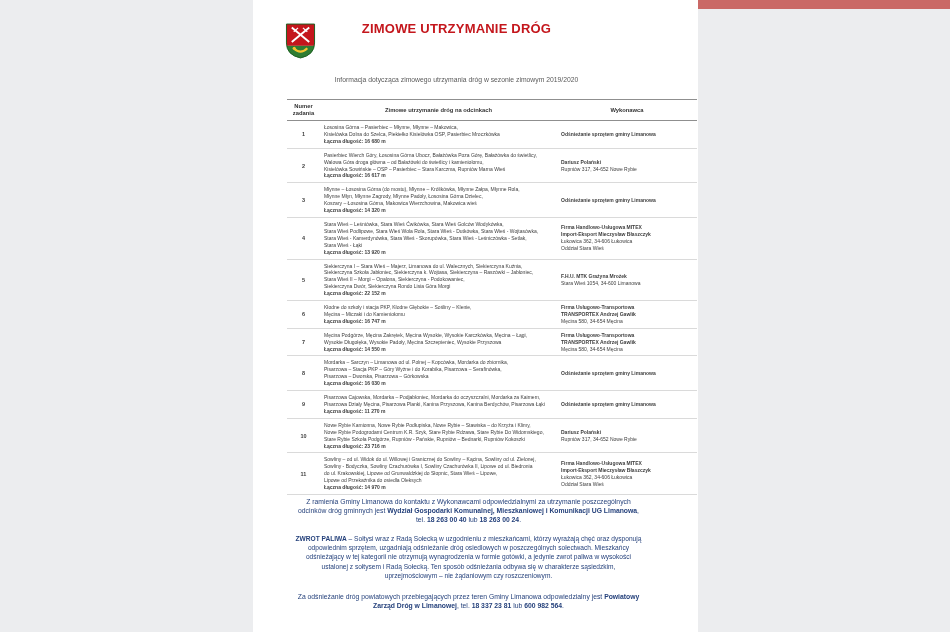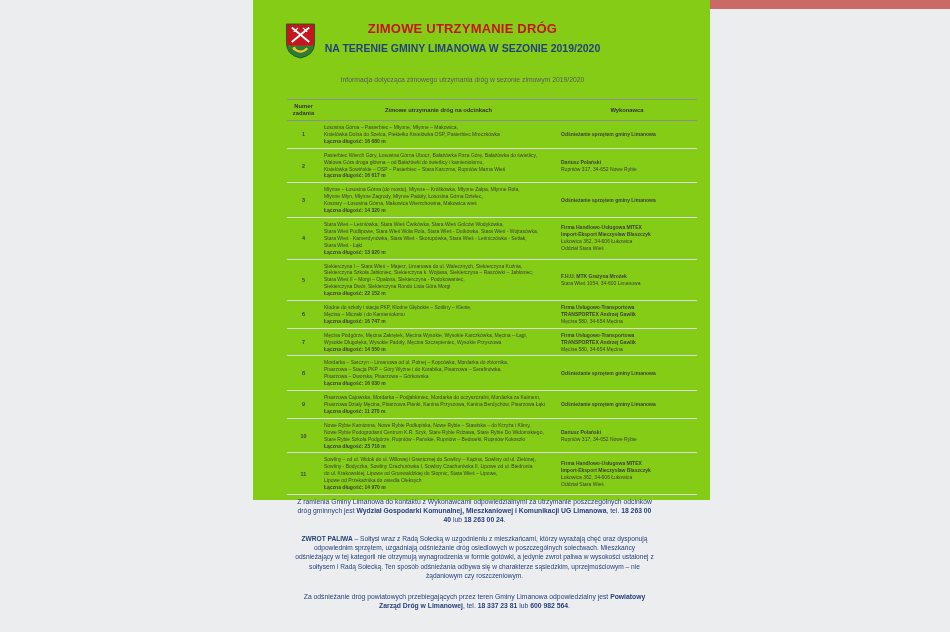--- a/index.html
+++ b/index.html
@@ -1,18 +1,18 @@
 <!DOCTYPE html>
 <html><head>
 <meta charset="utf-8">
 <style>
   html,body{margin:0;padding:0;}
   .canvas{position:relative;width:950px;height:632px;background:#ecedef;overflow:hidden;
           font-family:"Liberation Sans", sans-serif;}
-  .page{position:absolute;left:253px;top:0;width:445px;height:500px;background:#84cc16;padding-left:12px;}
+  .page{position:absolute;left:253px;top:0;width:445px;height:632px;background:#ffffff;}
   .top-strip{position:absolute;left:263px;top:0;width:687px;height:9px;background:#c4514e;opacity:.85;}
   .crest{position:absolute;left:32px;top:22px;width:31px;height:38px;}
   .titles{position:absolute;top:21px;left:0;right:38px;text-align:center;}
   .title{font-size:13px;font-weight:bold;letter-spacing:.2px;}
   .subtitle{font-size:10.5px;font-weight:bold;margin-top:6px;}
   .intro{position:absolute;top:76px;left:0;right:38px;text-align:center;font-size:6.8px;color:#5a5a5a;}
   table.maint{position:absolute;top:99px;left:34px;width:410px;border-collapse:collapse;color:#3d3d3d;table-layout:fixed;}
   table.maint th{border-top:1px solid #8f8f8f;border-bottom:1px solid #8f8f8f;
                  font-size:5.8px;font-weight:bold;color:#333;padding:3px 2px;line-height:7px;}
   table.maint td{border-bottom:1px solid #dadada;padding:3px 2px;vertical-align:middle;}
@@ -51,21 +51,20 @@
         <line x1="9" y1="9.5" x2="13.5" y2="5.5" stroke="#ffffff" stroke-width="1.2"></line>
         <line x1="18.5" y1="5.5" x2="23" y2="9.5" stroke="#ffffff" stroke-width="1.2"></line>
         <path d="M9,26.5 q7,7 14,0" stroke="#f4c430" stroke-width="2.2" fill="none"></path>
         <circle cx="9.5" cy="26.5" r="1.6" fill="#f4c430"></circle>
       </g>
       <path d="M1.5,1.5 H30.5 V21 Q30.5,33.5 16,36.5 Q1.5,33.5 1.5,21 Z" fill="none" stroke="#1b5e20" stroke-width="1"></path>
     </svg>
 
     <div class="titles">
       <div class="title" style="color:#c4161c;">ZIMOWE UTRZYMANIE DRÓG</div>
-      <div class="subtitle" style="color:#26427c;">NA TERENIE GMINY LIMANOWA W SEZONIE 2019/2020</div>
     </div>
 
     <div class="intro">Informacja dotycząca zimowego utrzymania dróg w sezonie zimowym 2019/2020</div>
 
     <table class="maint">
       <colgroup>
         <col class="col-num">
           <col class="col-desc">
           <col class="col-contr">
       </colgroup>

